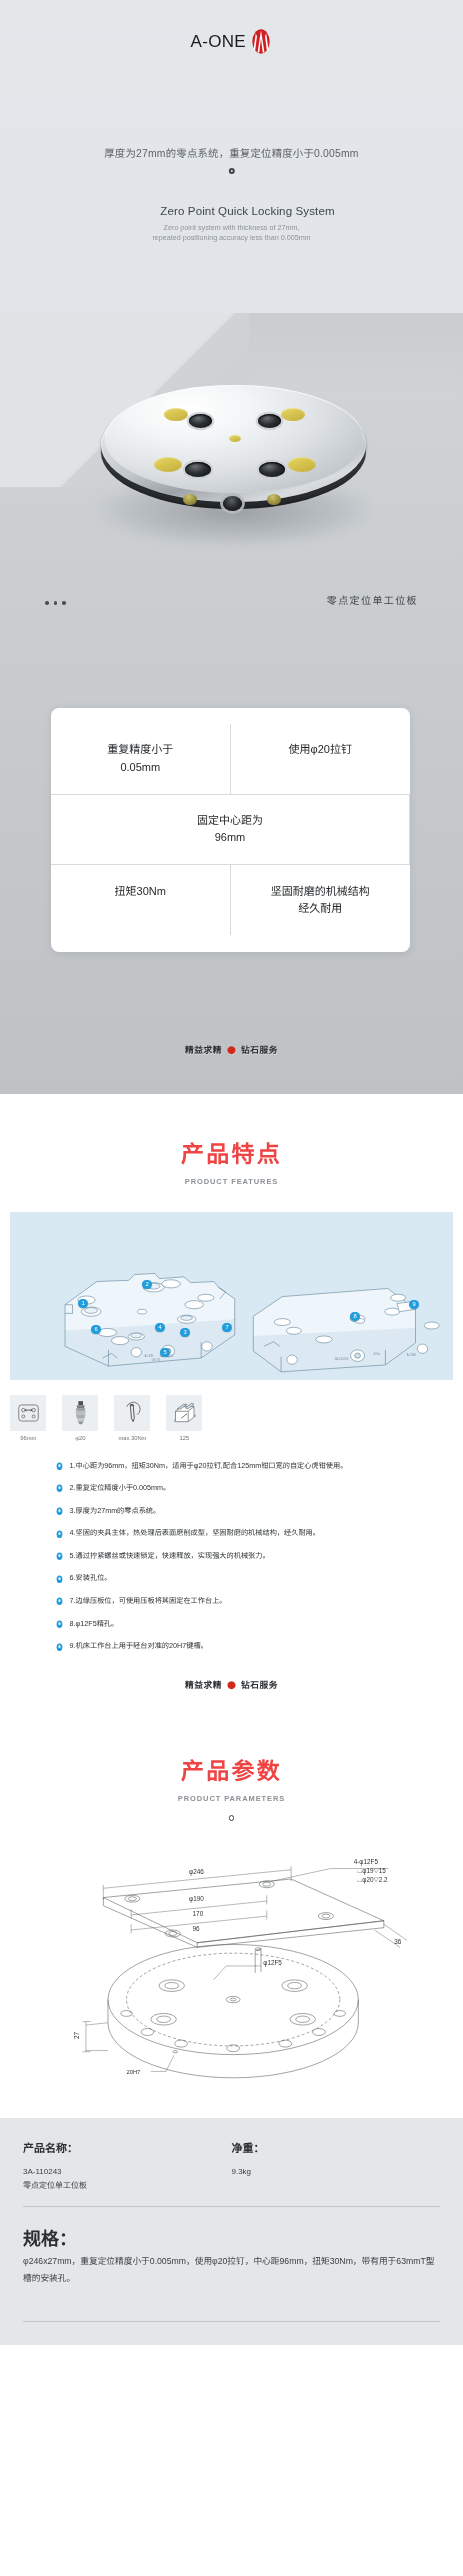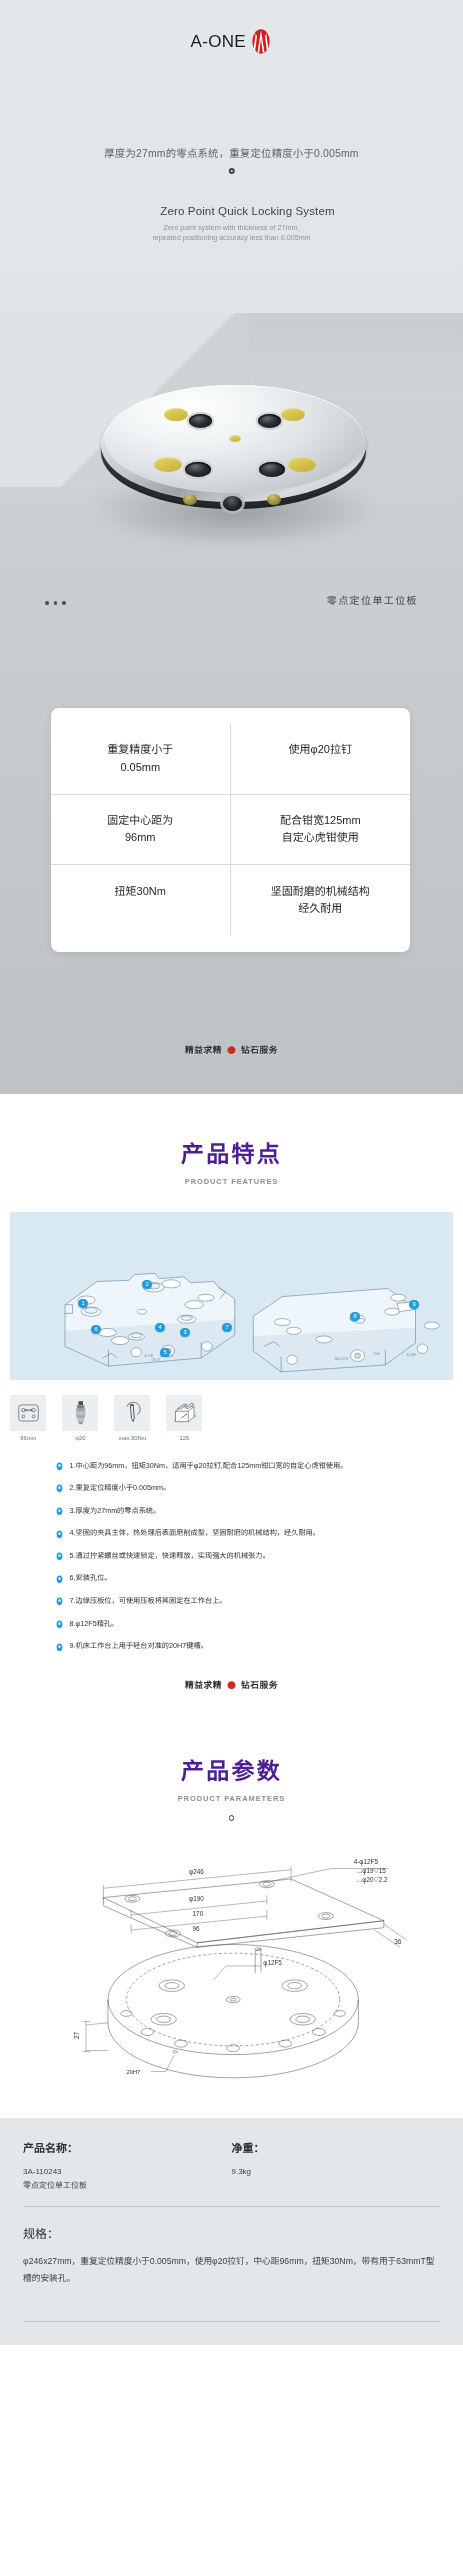--- a/index.html
+++ b/index.html
@@ -136,21 +136,21 @@
     position:absolute; left:0; top:1043px; width:463px; text-align:center;
     font-size:8.7px; font-weight:700; color:#2d3033; letter-spacing:0.6px;
     font-family:"DejaVu Sans","Liberation Sans",sans-serif;
     text-shadow: 0.6px 0.6px 0 rgba(255,255,255,.35);
   }
   .tagline .sep{ color:#d02a1e; font-size:10.4px; margin:0 4.6px; }
 
   
   .features{ position:relative; width:463px; background:#ffffff; padding-bottom:5.8px; }
   .sec-title{
-    text-align:center; font-size:23px; font-weight:700; color:#4c1d95;
+    text-align:center; font-size:23px; font-weight:700; color:#ef4444;
     letter-spacing:2.3px; padding-top:41px;
     font-family:"DejaVu Sans","Liberation Sans",sans-serif;
   }
   .sec-sub{
     text-align:center; font-size:7.5px; color:#8b9095; letter-spacing:0.9px;
     margin-top:8px; font-family:"Liberation Sans",sans-serif;font-weight:bold;
   }
   .cad-panel{
     margin:25.5px 10.4px 0; height:168px; background:#d9e9f3; position:relative; overflow:hidden;
   }
@@ -195,21 +195,21 @@
 
   
   .bottom{
     background:#e3e7ea; padding: 21px 23px 23px; position:relative;
   }
   .bt-row{ display:flex; }
   .bt-col{ flex:1 1 50%; }
   .bt-label{ font-size:11px; font-weight:700; color:#2b2f32; margin-bottom:9.3px; }
   .bt-value{ font-size:8px; color:#3a3e41; line-height:14.5px; }
   .bt-divider{ height:0.6px; background:#c3c8cc; margin: 12.8px 0 17.4px; }
-  .bt-spec-label{ font-size:12px; font-weight:400; color:#2b2f32; margin-bottom:12px; }
+  .bt-spec-label{ font-size:18px; font-weight:700; color:#2b2f32; margin-bottom:3px; }
   .bt-spec-text{ font-size:8.7px; line-height:17px; color:#3a3e41; }
   .bt-divider2{ height:0.6px; background:#c3c8cc; margin-top:34px; }
 </style>
 </head>
 <body>
 
 <div class="page">
 
   <section class="hero">
     <div class="hero-floor"></div>
@@ -263,21 +263,20 @@
     </div>
     <div class="hero-caption">零点定位单工位板</div>
 
     <div class="spec-card">
       <div class="spec-row">
         <div class="spec-cell left">重复精度小于<br>0.05mm</div>
         <div class="spec-cell">使用φ20拉钉</div>
       </div>
       <div class="spec-row">
         <div class="spec-cell left">固定中心距为<br>96mm</div>
-        <div class="spec-cell">配合钳宽125mm<br>自定心虎钳使用</div>
       </div>
       <div class="spec-row">
         <div class="spec-cell left">扭矩30Nm</div>
         <div class="spec-cell">坚固耐磨的机械结构<br>经久耐用</div>
       </div>
     </div>
 
     <div class="tagline">
       <span>精益求精</span><span class="sep">●</span><span>钻石服务</span>
     </div>

